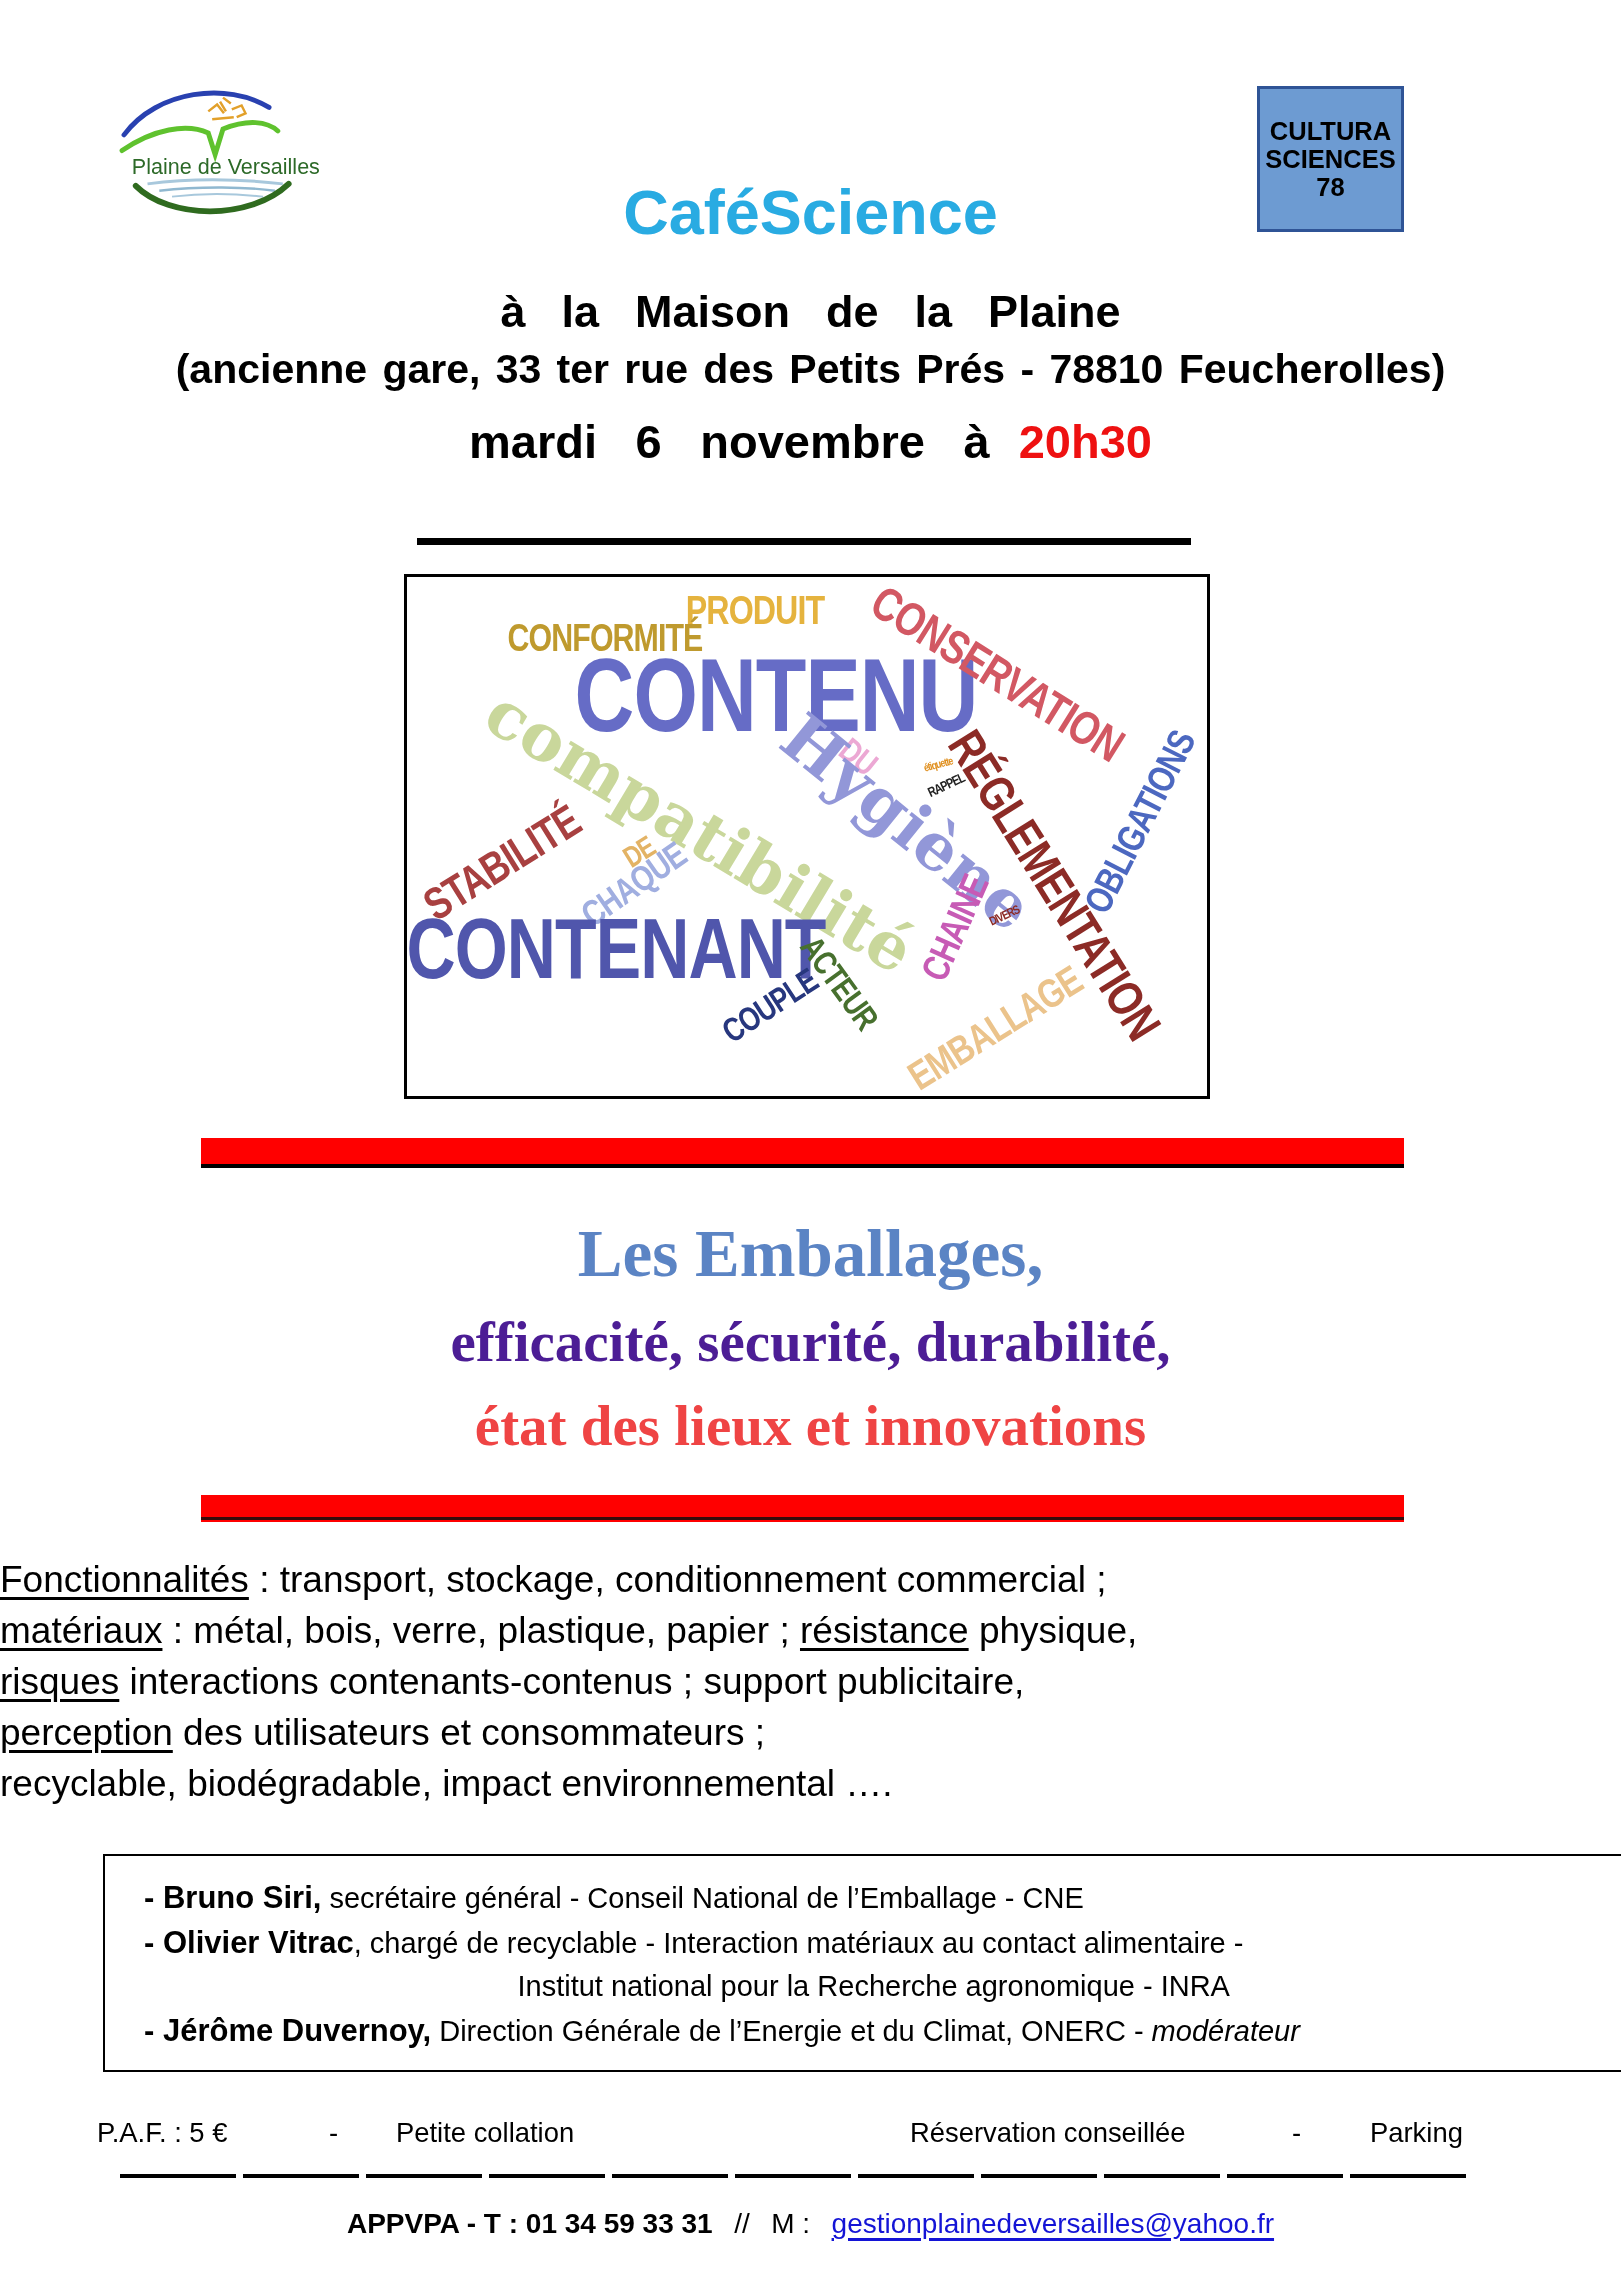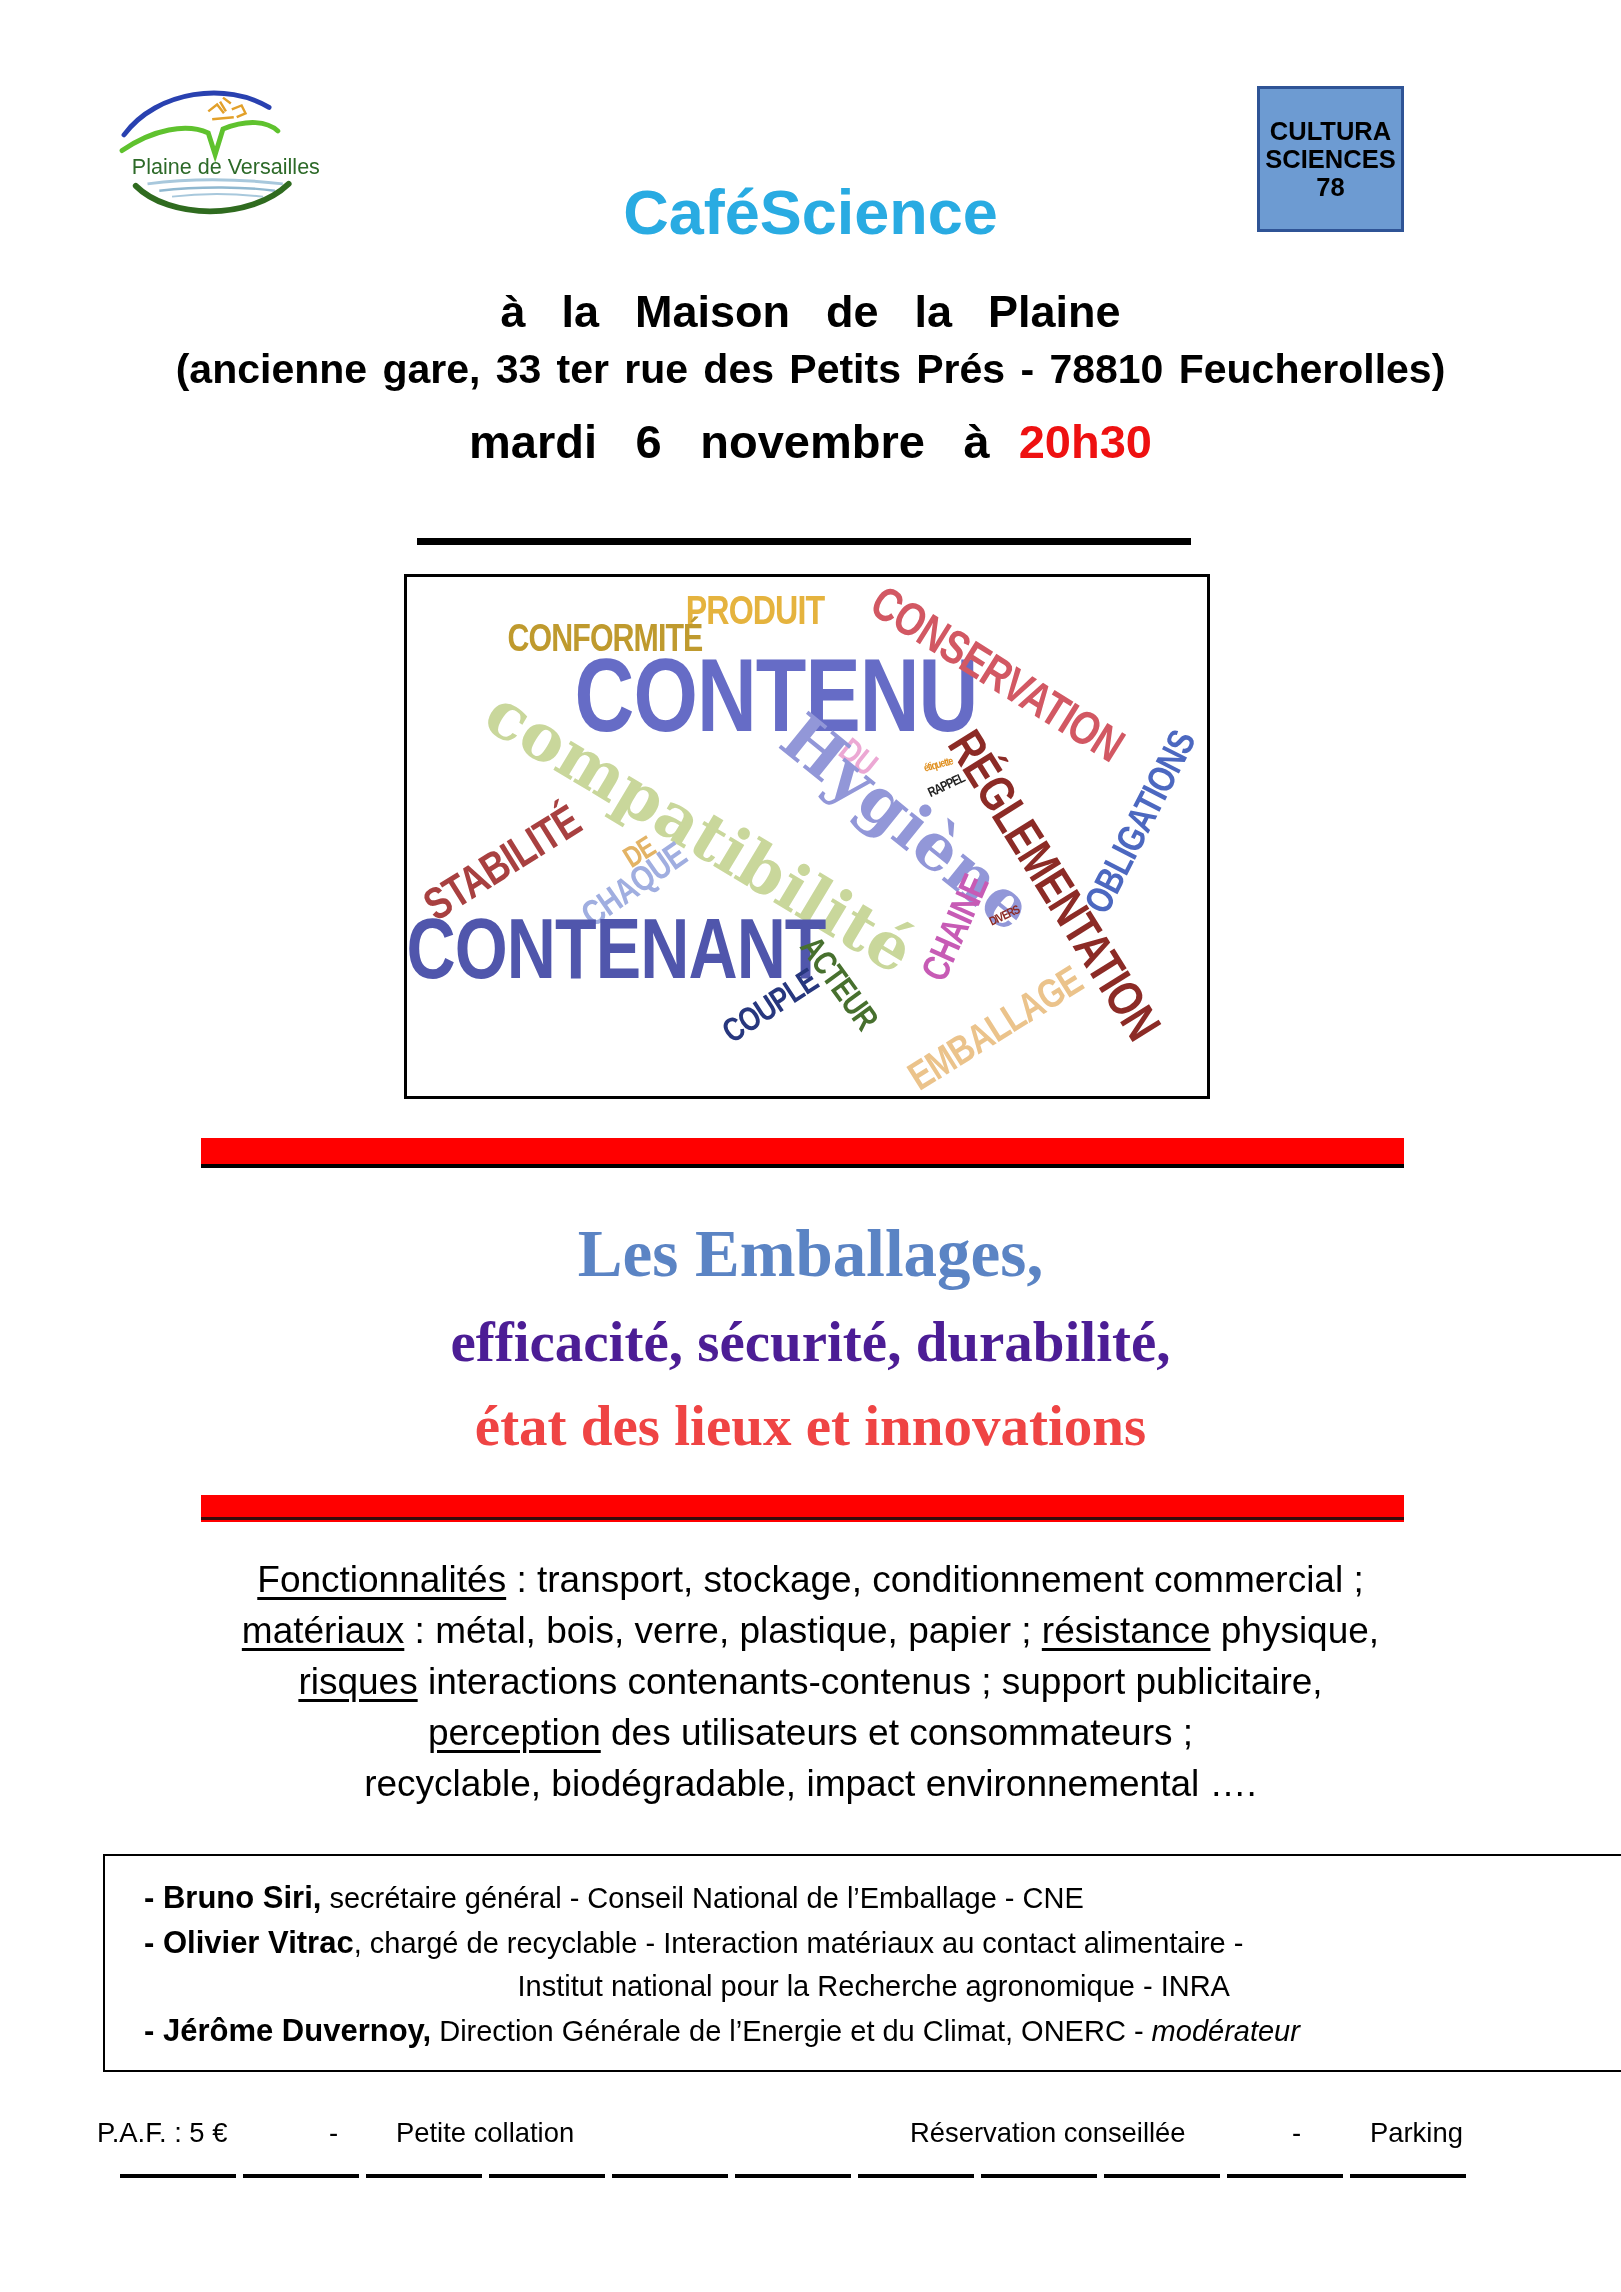--- a/index.html
+++ b/index.html
@@ -37,21 +37,21 @@
   #bar2{top:1495px;height:27.4px;}
   #bar2-line{position:absolute;left:0;top:21.6px;width:100%;height:3.9px;background:#3A0B0B;}
 
   
   .btitle{font-family:"Liberation Serif",serif;font-weight:700;}
   #t1{top:1215px;font-size:67px;}
   #t2{top:1309px;font-size:57px;}
   #t3{top:1393px;font-size:57px;}
 
   
-  #desc{top:1554px;left:0;width:1621px;text-align:center;font-size:37px;line-height:51px;}
+  #desc{top:1554px;left:0;width:1621px;font-size:37px;line-height:51px;}
   #desc .u{text-decoration:underline;text-decoration-thickness:2.9px;text-underline-offset:4.9px;}
 
   
   #speakers{left:103px;top:1854px;width:1522px;height:218px;box-sizing:border-box;
             border:2.9px solid #000;font-size:29px;}
   .sprow{position:absolute;left:39px;right:19.6px;white-space:nowrap;}
   .sprow.center{text-align:center;}
   .sprow .b{font-weight:700;font-size:31px;}
   .sprow .i{font-style:italic;}
 
@@ -152,15 +152,21 @@
 
   <span class="abs foot" style="left:97px;">P.A.F. :  5 €</span>
   <span class="abs foot" style="left:329px;">-</span>
   <span class="abs foot" style="left:396px;">Petite collation</span>
   <span class="abs foot" style="left:910px;">Réservation conseillée</span>
   <span class="abs foot" style="left:1292px;">-</span>
   <span class="abs foot" style="left:1370px;">Parking</span>
 
   <div class="abs" id="dashline"></div>
 
+  <div class="abs" id="orgline">
+    <span class="b">APPVPA  -  T :  01 34 59 33 31</span>
+    <span style="margin:0 13.7px;">//</span>
+    <span style="margin-right:13.7px;">M :</span>
+    <a href="#" style="color: rgb(20, 20, 214);">gestionplainedeversailles@yahoo.fr</a>
+  </div>
 
 </div>
 
 
 </body></html>

